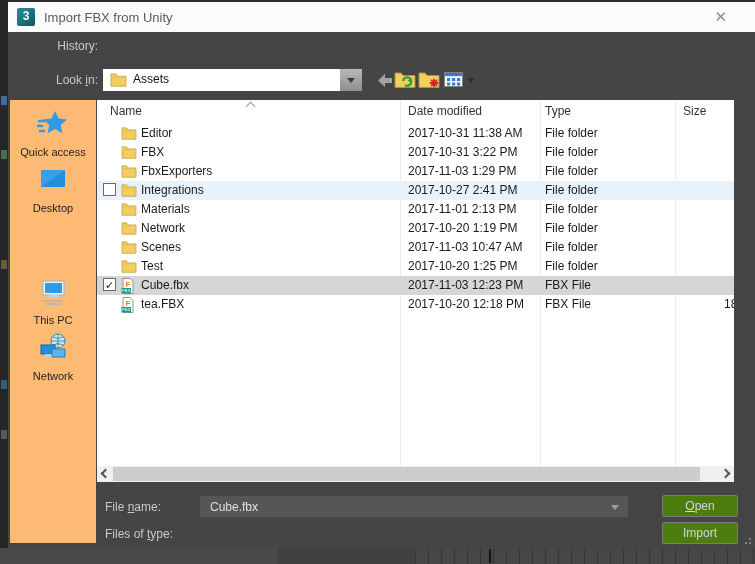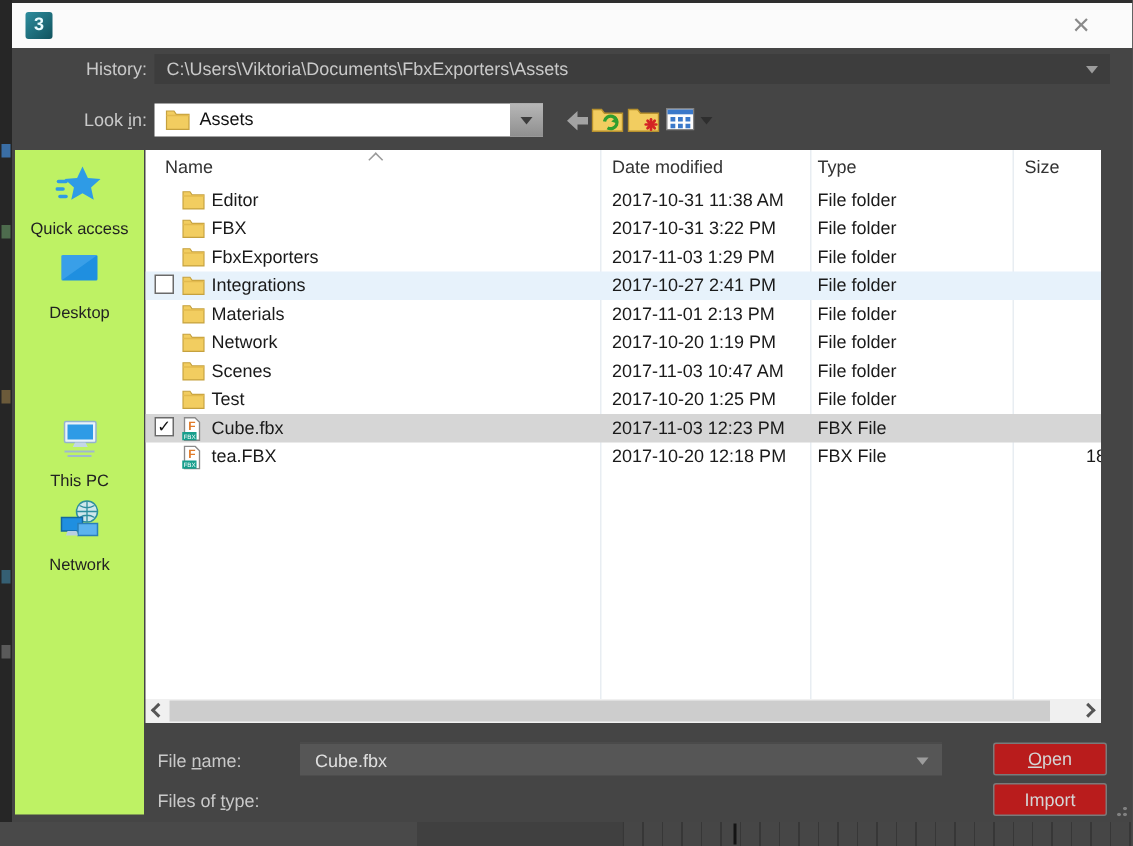--- a/index.html
+++ b/index.html
@@ -32,21 +32,21 @@
 
   .lookin-combo { left:95px; top:37px; width:259px; height:22px; background:#fff; }
   .lookin-combo .val { position:absolute; left:30px; top:3px; font-size:12px; color:#111; }
   .dd-btn { position:absolute; right:0; top:0; width:22px; height:22px;
             background:linear-gradient(#b7b7b7,#8f8f8f); }
   .dd-btn .tri { position:absolute; left:7px; top:9px; width:0; height:0;
                  border-left:4px solid transparent; border-right:4px solid transparent;
                  border-top:5px solid #3c3c3c; }
 
   
-  .sidebar { left:2px; top:68px; width:86px; height:443px; background:#bef264; }
+  .sidebar { left:2px; top:68px; width:86px; height:443px; background:#fdba74; }
   .side-item { position:absolute; left:0; width:86px; text-align:center; }
   .side-item .lbl { display:block; font-size:11px; color:#222; margin-top:2px; }
 
   
   .list { left:89px; top:68px; width:637px; height:366px; background:#fff; overflow:hidden; }
   .col-sep { position:absolute; top:0; width:1px; height:366px; background:#e8edf2; }
   .hdr { position:absolute; top:4px; font-size:12px; color:#333; }
   .sort-caret { position:absolute; left:150px; top:3px; width:7px; height:7px;
                 border-left:1px solid #9a9a9a; border-top:1px solid #9a9a9a;
                 transform:rotate(45deg); }
@@ -68,21 +68,21 @@
   .hs-arrow { position:absolute; top:4px; width:7px; height:7px; border-right:2px solid #555;
               border-bottom:2px solid #555; }
   .hs-left  { left:5px;  transform:rotate(135deg); }
   .hs-right { right:5px; transform:rotate(-45deg); }
   .hs-thumb { position:absolute; left:16px; top:1px; width:587px; height:14px; background:#cdcdcd; }
 
   
   .bottom-combo { background:#565656; color:#e0e0e0; font-size:12px; line-height:22px;
                   border-top:1px solid #4a4a4a; }
   .bottom-combo .val { position:absolute; left:10px; top:0; }
-  .btn { background:#b91c1c; border:1px solid #7a7a7a; border-radius:2px; color:#d5d5d5;
+  .btn { background:#4d7c0f; border:1px solid #7a7a7a; border-radius:2px; color:#d5d5d5;
          font-size:12px; text-align:center; line-height:20px; }
   .mn { text-decoration:underline; }
   .grip { left:734px; top:506px; width:10px; height:9px;
           background:
             radial-gradient(circle at 8px 1px,#808080 1px,transparent 1.4px),
             radial-gradient(circle at 8px 5px,#808080 1px,transparent 1.4px),
             radial-gradient(circle at 4px 5px,#808080 1px,transparent 1.4px);}
 
   
   .strip1 { left:0; top:548px; width:278px; height:16px; background:#494949; }
@@ -99,30 +99,27 @@
   <div class="abs edge-strip">
     <div class="sliver" style="top:96px; background:#3a6ea5;"></div>
     <div class="sliver" style="top:150px; background:#4d6b4d;"></div>
     <div class="sliver" style="top:260px; background:#6b5a3a;"></div>
     <div class="sliver" style="top:380px; background:#355f73;"></div>
     <div class="sliver" style="top:430px; background:#5a5a5a;"></div>
   </div>
 
   <div class="abs titlebar">
     <div class="abs app-icon">3</div>
+    <div class="abs title-text">Import FBX from Unity</div>
     <div class="abs close-x">✕</div>
   </div>
 
   <div class="abs dialog">
 
     <div class="abs dlabel lbl-right" style="top:7px;">History:</div>
-    <div class="abs dark-combo" style="left:95px; top:4px; width:637px; height:20px;">
-      <span class="val">C:\Users\Viktoria\Documents\FbxExporters\Assets</span>
-      <span class="tri-down" style="right:8px; top:8px;"></span>
-    </div>
 
     <div class="abs dlabel lbl-right" style="top:41px;">
       <span>Look </span><span class="mn">i</span><span>n:</span>
     </div>
     <div class="abs lookin-combo">
       <svg class="abs" style="left:7px; top:3px;" width="17" height="15" viewBox="0 0 17 15">
         <path d="M1 2 h5 l1.5 2.2 H16 v10 H1 z" fill="#f2cd60" stroke="#c5a13e" stroke-width="0.8"></path>
         <path d="M1 5 H16" stroke="#e3ba4e" stroke-width="1"></path>
       </svg>
       <span class="val">Assets</span>

